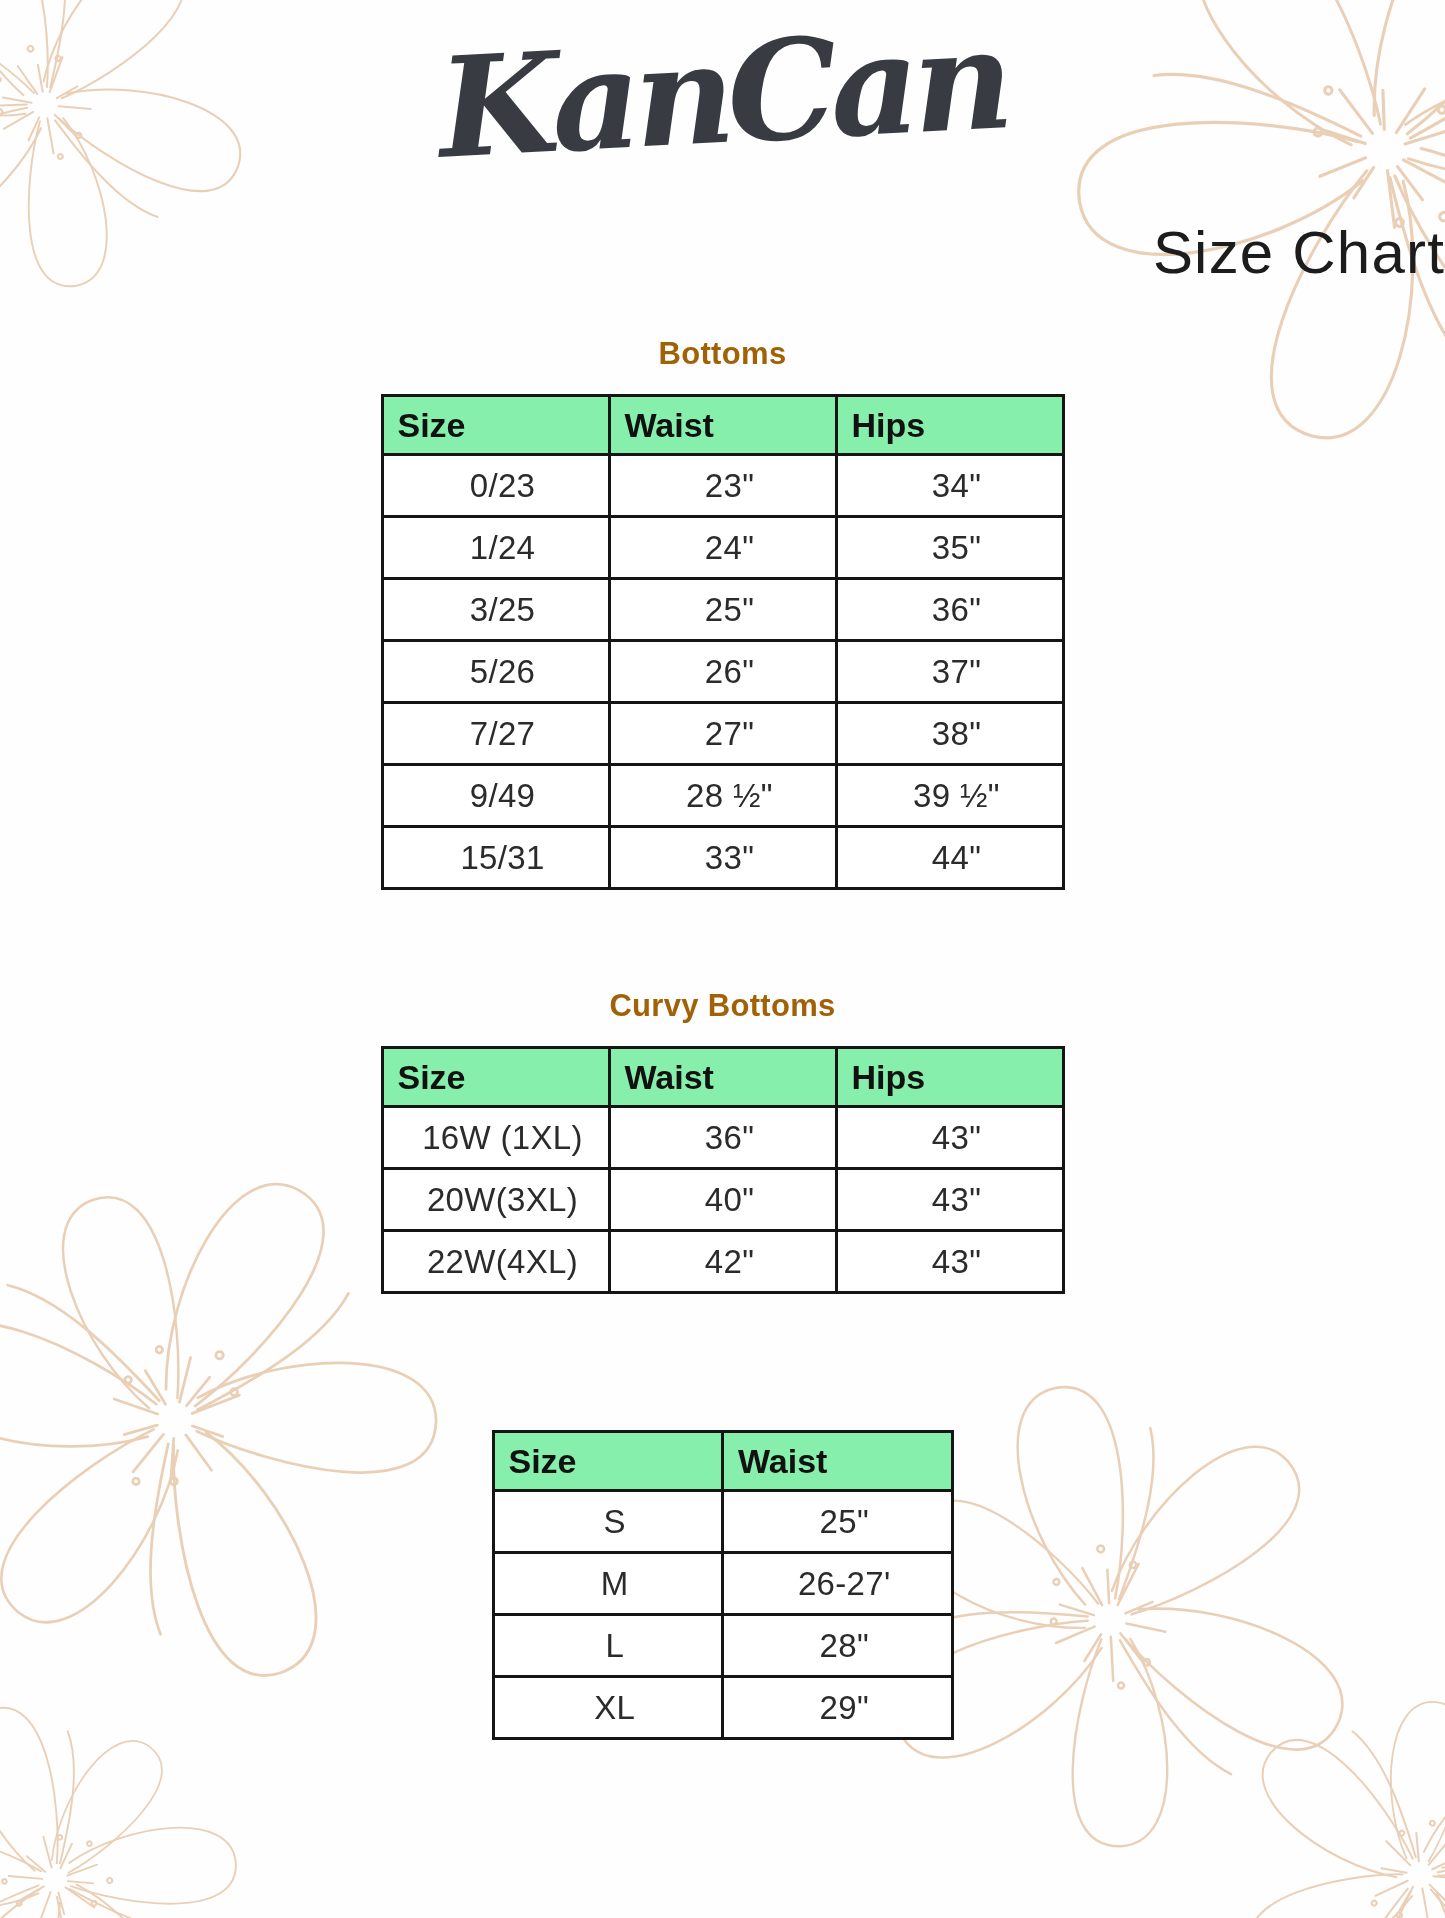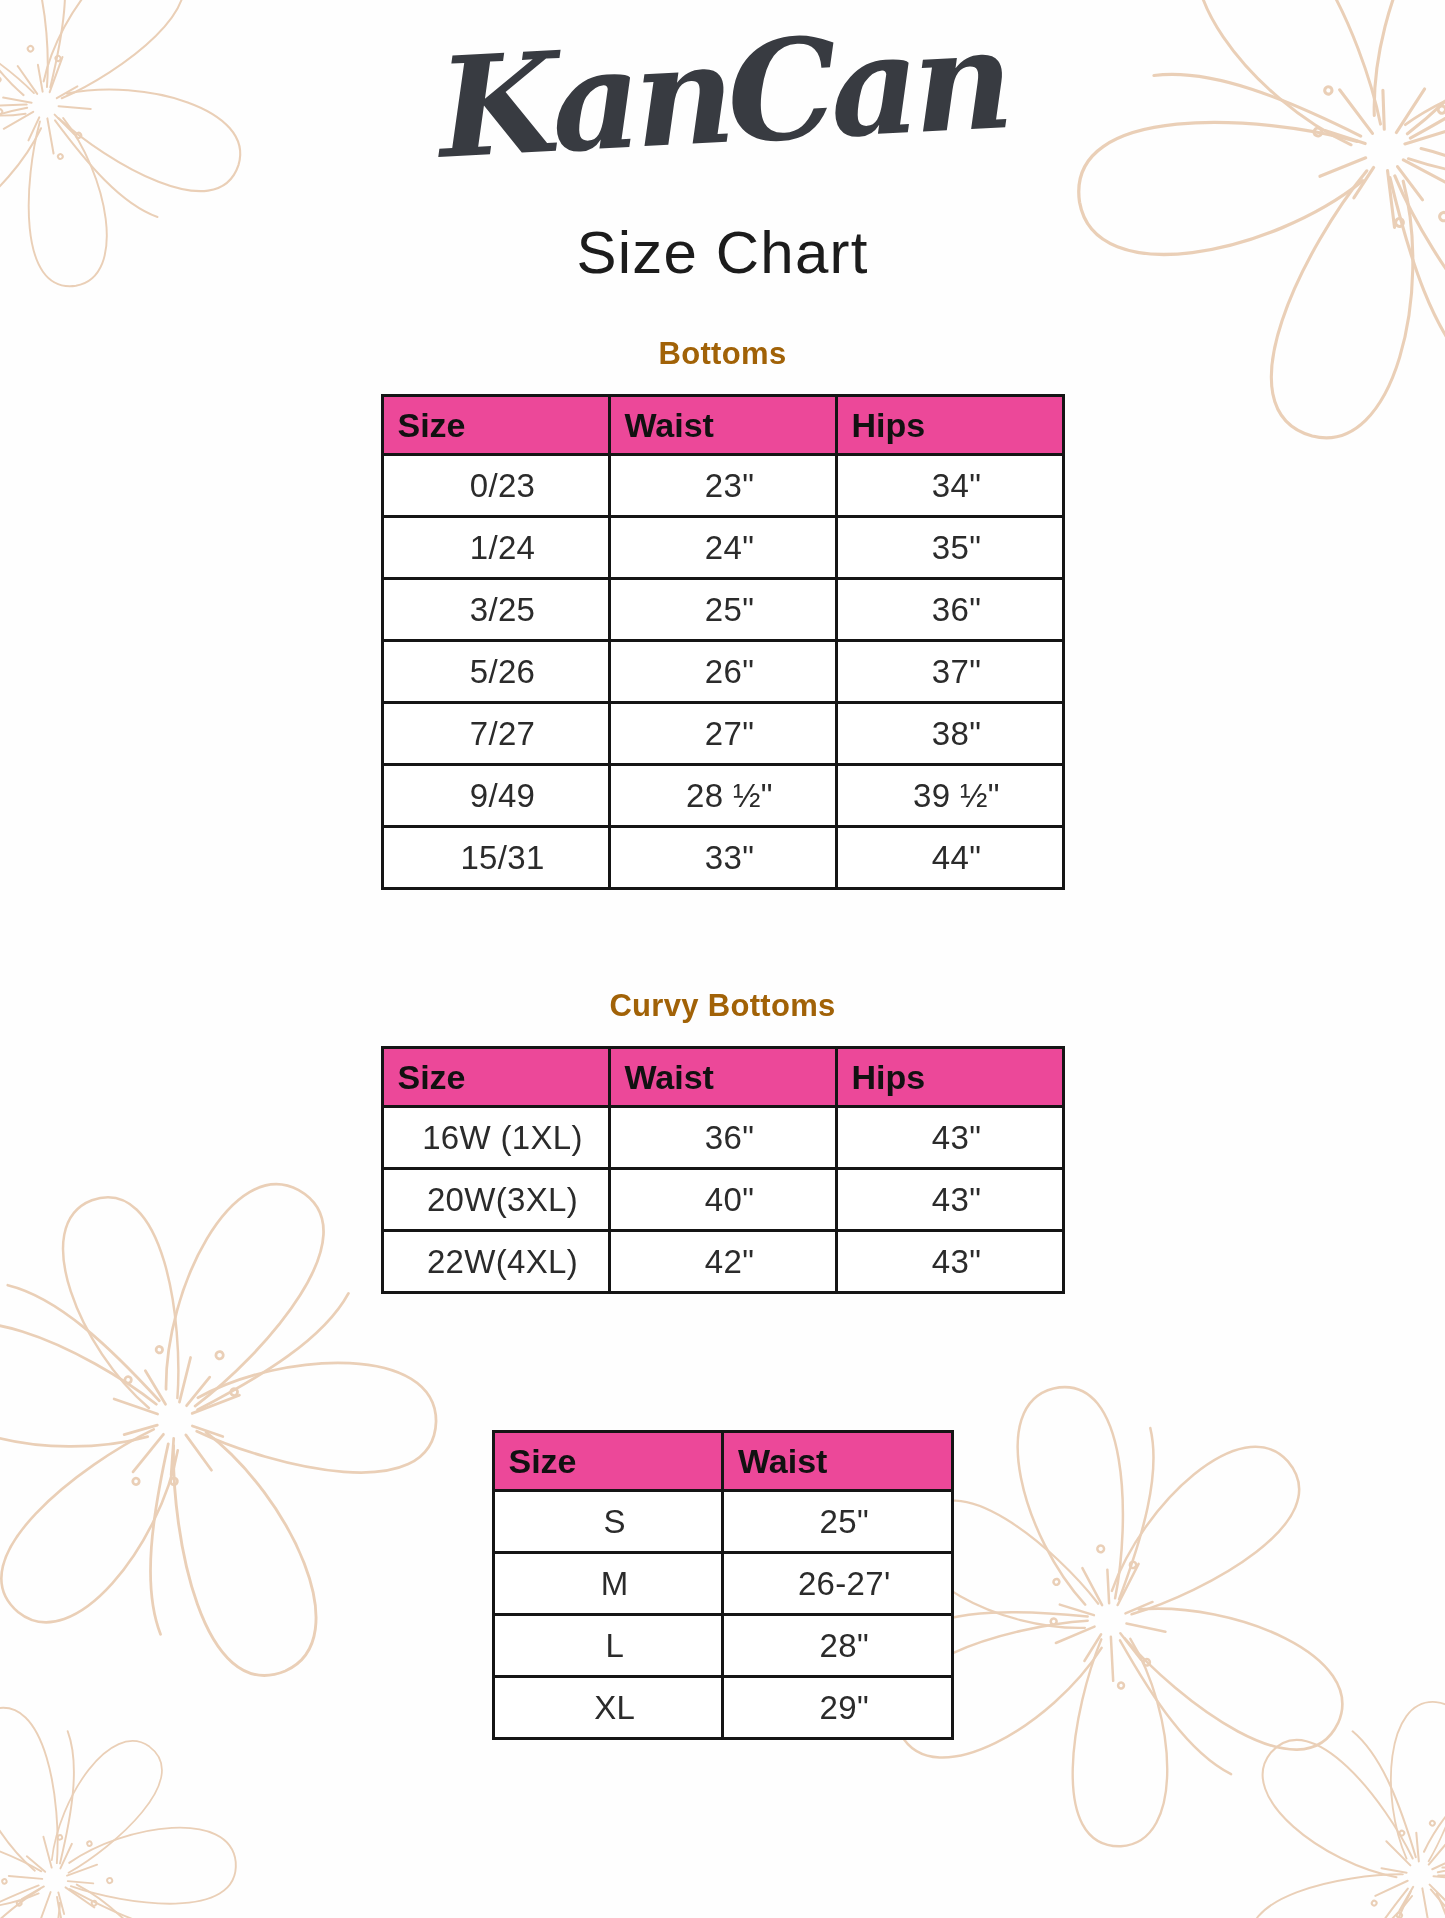--- a/index.html
+++ b/index.html
@@ -18,21 +18,21 @@
     text-align:center;
     font-family:"DejaVu Serif", serif;
     font-style:italic;font-weight:600;
     font-size:138px;line-height:1.1;
     letter-spacing:-0.05em;
     color:#383b41;
     transform:rotate(-3deg);
   }
   .subtitle{
     position:absolute;top:218px;left:0;width:100%;
-    text-align:center;
+    text-align:right;
     font-size:60px;font-weight:400;
     letter-spacing:0.02em;color:#1c1c1c;
     margin:0;
   }
   .section{position:absolute;left:0;width:100%;}
   .section h2{
     margin:0 0 22px 0;text-align:center;
     font-size:31px;font-weight:700;color:#a16207;
     letter-spacing:0.01em;
   }
@@ -44,21 +44,21 @@
     border-collapse:collapse;table-layout:fixed;
     margin:0 auto;background:#ffffff;
   }
   table.size-table.cols-3{width:684px;}
   table.size-table.cols-2{width:462px;}
   table.size-table th, table.size-table td{
     border:3px solid #151515;
     padding-left:15px;
   }
   table.size-table th{
-    background:#ec4899;
+    background:#86efac;
     height:56px;
     text-align:left;padding:0 0 0 14px;
     font-size:34px;font-weight:700;color:#111;
   }
   table.size-table td{
     height:57px;
     text-align:center;
     font-size:33px;font-weight:400;color:#2b2b2b;
     letter-spacing:0.01em;
   }

